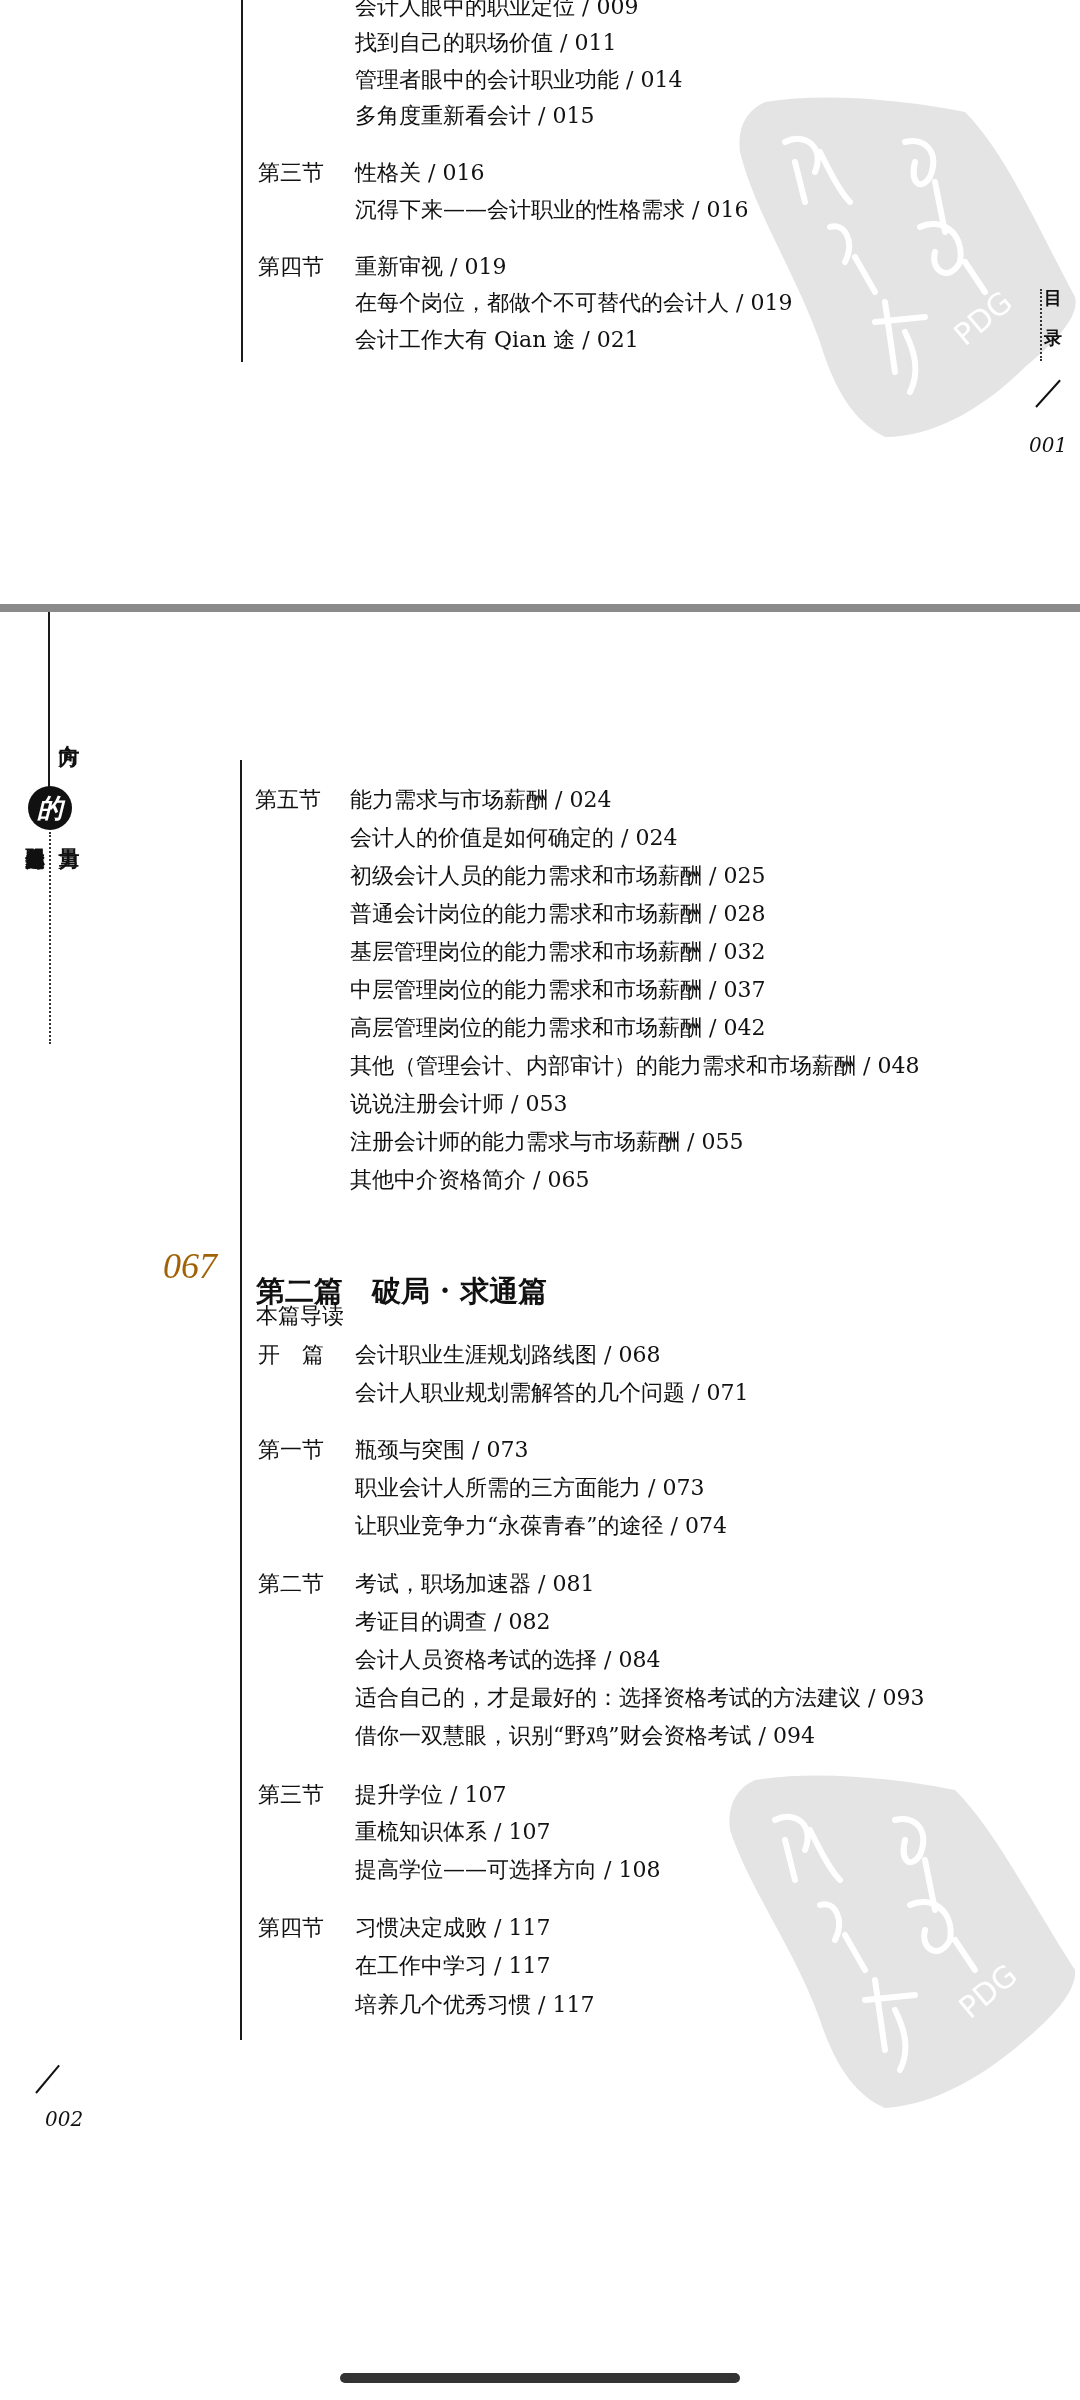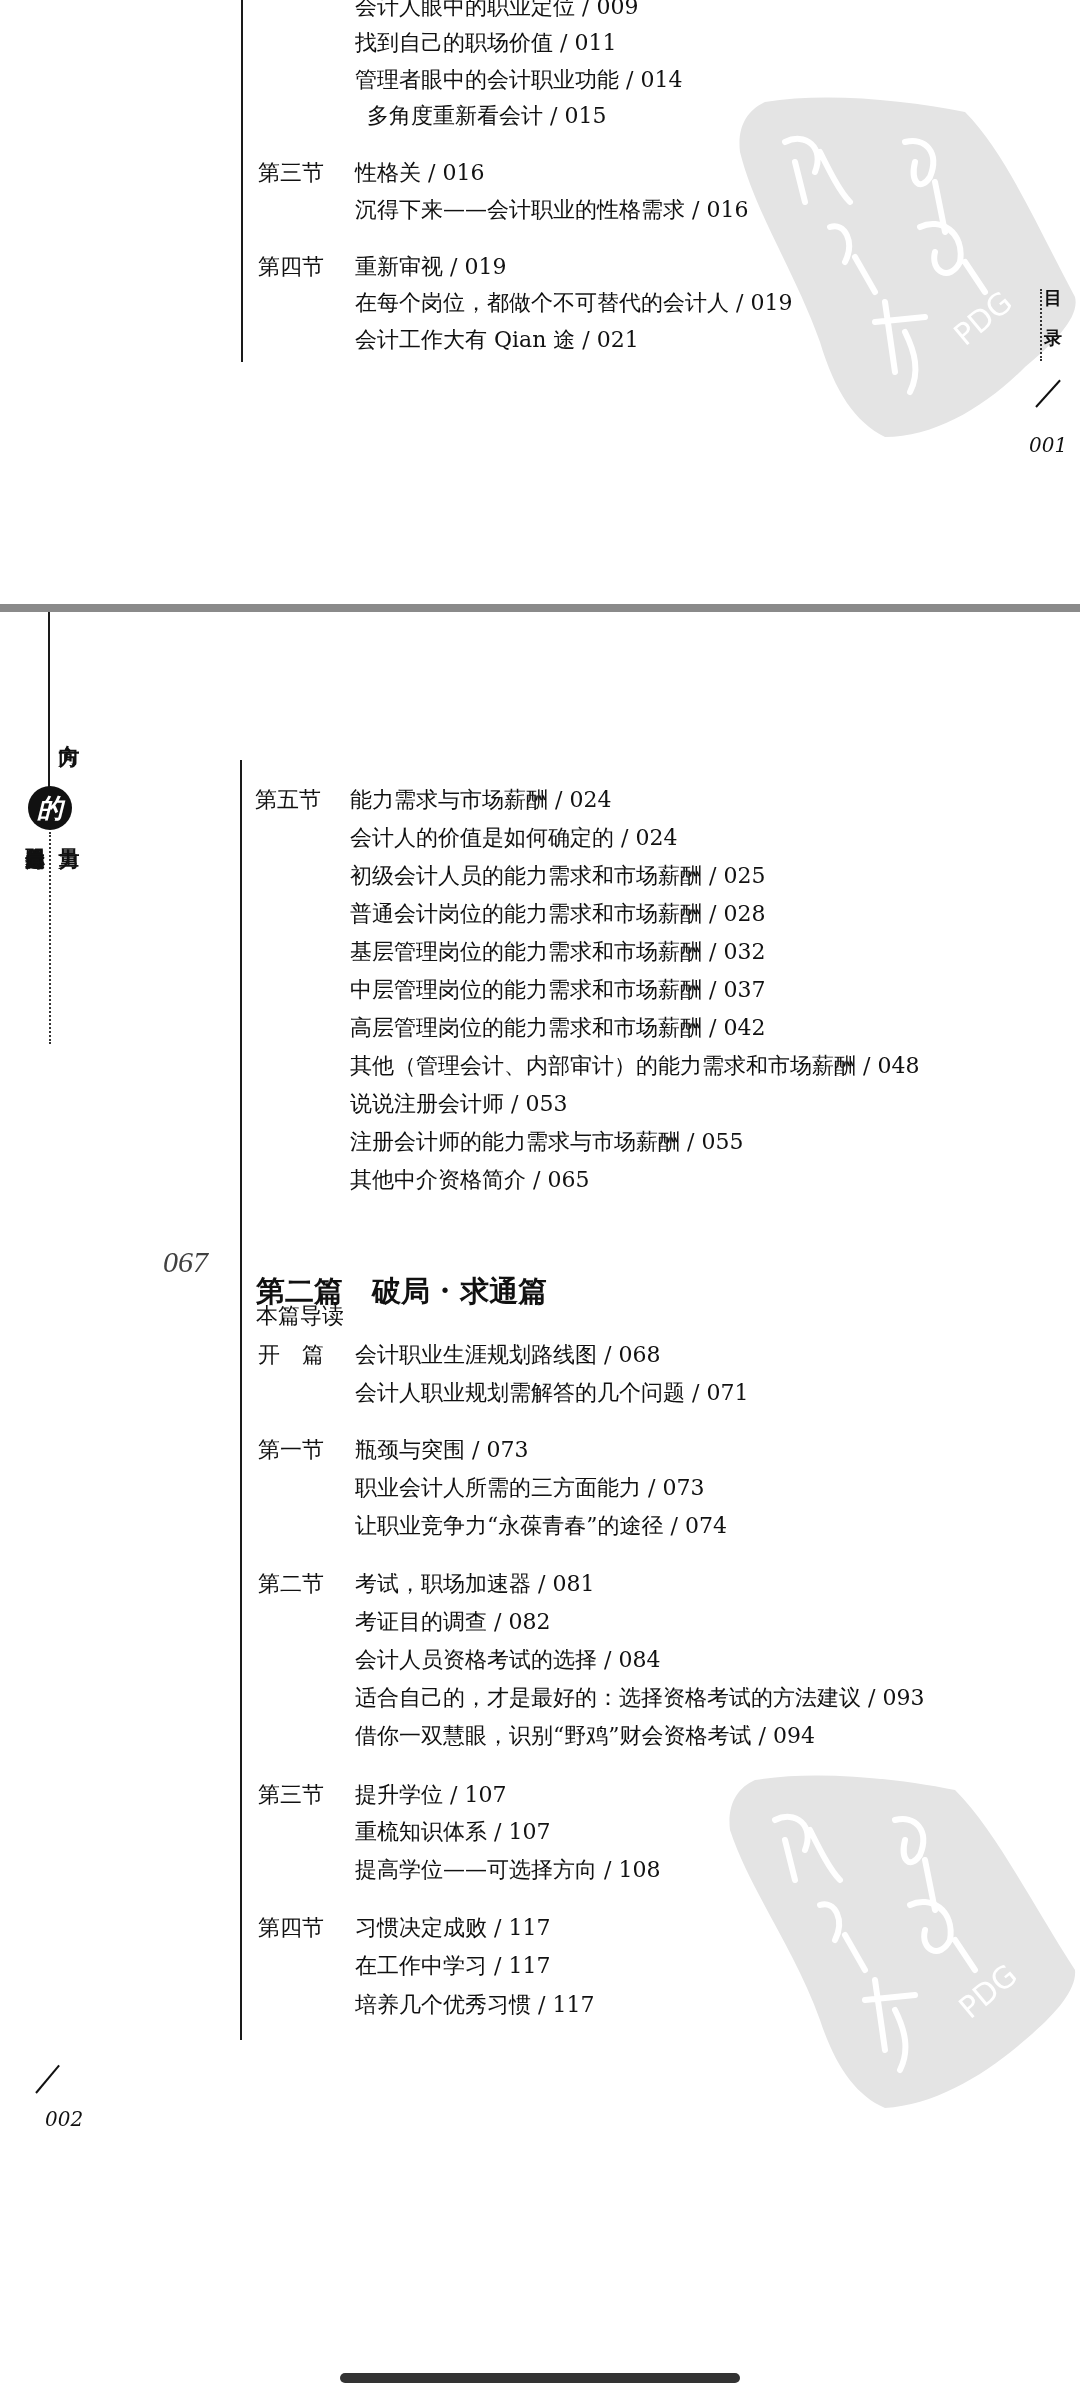--- a/index.html
+++ b/index.html
@@ -13,21 +13,21 @@
   .page { position: absolute; left: 0; width: 1080px; background: #fff; }
   .vline { position: absolute; width: 2px; background: #1a1a1a; }
   .row { position: absolute; white-space: nowrap; font-size: 22px; line-height: 28px; height: 28px; }
   .sec-label { position: absolute; white-space: nowrap; font-size: 22px; line-height: 28px; letter-spacing: 0; }
   .watermark { position: absolute; }
   .page-divider { position: absolute; left: 0; top: 604px; width: 1080px; height: 8px; background: #8a8a8a; }
   .dotted-v { position: absolute; width: 0; border-left: 2px dotted #333; }
   .vert-text { position: absolute; font-family: "DejaVu Sans", sans-serif; font-weight: bold; writing-mode: vertical-rl; text-orientation: upright; letter-spacing: 0; }
   .pnum { position: absolute; font-style: italic; font-family: "DejaVu Serif", serif; font-size: 20px; }
   .slash { position: absolute; height: 2px; background: #111; transform-origin: left center; }
-  .part-num { position: absolute; font-style: italic; font-family: "Liberation Serif", serif; font-size: 30px; color: #404040; }
+  .part-num { position: absolute; font-style: italic; font-family: "Liberation Serif", serif; font-size: 36px; color: #a16207; }
   .part-title { position: absolute; font-weight: bold; font-size: 29px; white-space: nowrap; }
   .home-indicator { position: absolute; left: 340px; top: 2373px; width: 400px; height: 10px; border-radius: 5px; background: #333333; }
   .de-circle { position: absolute; left: 28px; top: 786px; width: 44px; height: 44px; border-radius: 50%; background: #111; color: #fff; font-size: 26px; font-weight: bold; text-align: center; line-height: 44px; font-family: "DejaVu Serif", serif; font-style: italic; }
 </style>
 </head>
 <body>
 
 <div class="page" style="top:0; height:604px;">
 
   <svg class="watermark" style="left:735px; top:92px;" width="345" height="350" viewBox="0 0 345 350">
@@ -41,21 +41,21 @@
     </g>
     <text x="230" y="255" transform="rotate(-40 230 255)" font-family="DejaVu Sans, sans-serif" font-size="30" fill="#ffffff">PDG</text>
   </svg>
 
   <div class="vline" style="left:241px; top:0; height:362px;"></div>
 
   <div id="p1-list">
       <div class="row" style="left: 355px; top: -7px;">会计人眼中的职业定位 / 009</div>
       <div class="row" style="left: 355px; top: 29px;">找到自己的职场价值 / 011</div>
       <div class="row" style="left: 355px; top: 66px;">管理者眼中的会计职业功能 / 014</div>
-      <div class="row" style="left: 355px; top: 102px; margin-left: 12px;">多角度重新看会计 / 015</div>
+      <div class="row" style="left: 355px; top: 102px;">多角度重新看会计 / 015</div>
       <div class="sec-label" style="left: 258px; top: 159px;">第三节</div>
       <div class="row" style="left: 355px; top: 159px;">性格关 / 016</div>
       <div class="row" style="left: 355px; top: 196px;">沉得下来——会计职业的性格需求 / 016</div>
       <div class="sec-label" style="left: 258px; top: 253px;">第四节</div>
       <div class="row" style="left: 355px; top: 253px;">重新审视 / 019</div>
       <div class="row" style="left: 355px; top: 289px;">在每个岗位，都做个不可替代的会计人 / 019</div>
       <div class="row" style="left: 355px; top: 326px;">会计工作大有 Qian 途 / 021</div>
     </div>
 
   <div class="dotted-v" style="left:1040px; top:289px; height:72px;"></div>

